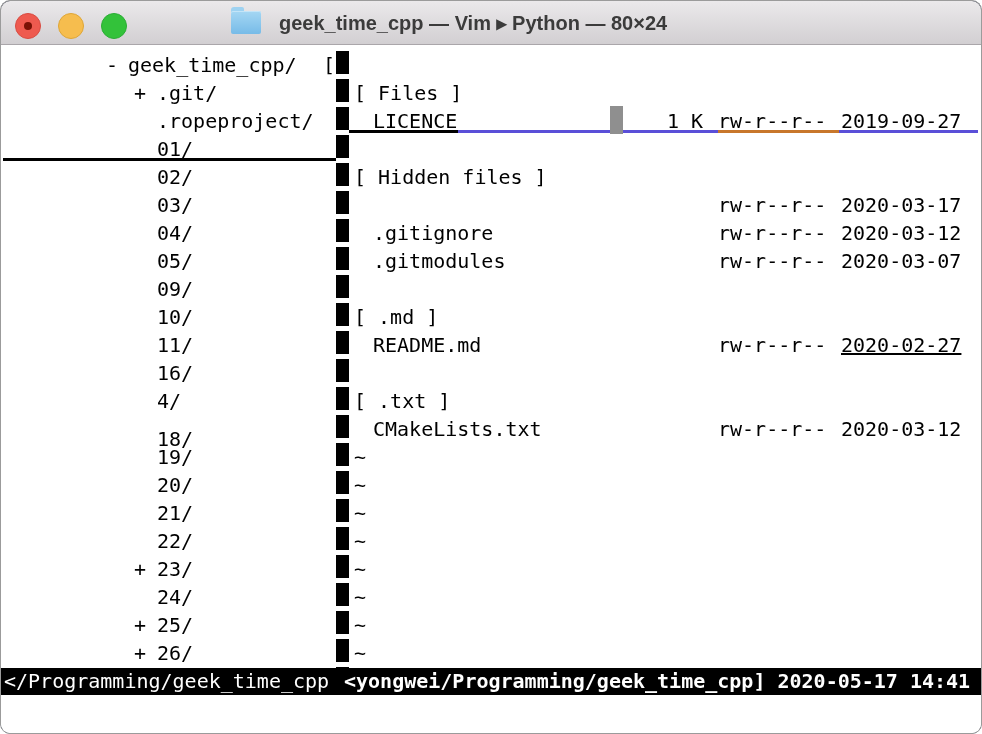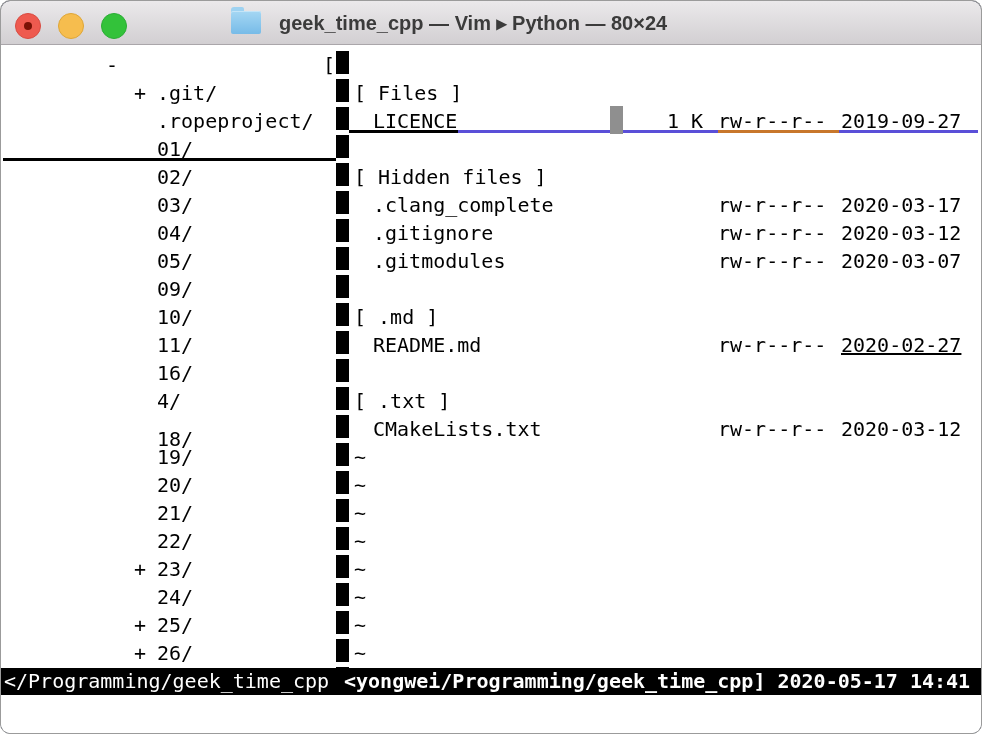--- a/index.html
+++ b/index.html
@@ -81,20 +81,21 @@
         <span class="body"></span>
       </span>
     <span class="title-text">geek_time_cpp — Vim ▸ Python — 80×24</span>
   </div>
 
   <div class="content">
 
     <div id="treePane">
         <div class="tree-row" style="top: 6px;">
           <span class="purple" style="left: 105px; top: 0px;">-</span>
+          <span class="purple" style="left: 127px; top: 0px;">geek_time_cpp/</span>
           <span class="purple" style="left: 322px; top: 0px;">[</span>
         </div>
         <div class="tree-row" style="top: 34px;">
           <span class="cyan" style="left: 133px; top: 0px;">+</span>
           <span style="left: 156px; top: 0px;">.git/</span>
         </div>
         <div class="tree-row" style="top: 62px;">
           <span style="left: 156px; top: 0px;">.ropeproject/</span>
         </div>
         <div class="tree-row" style="top: 90px;">
@@ -172,21 +173,20 @@
           <span style="left: 372px; top: 0px;">LICENCE</span>
           <span class="purple" style="left: 666px; top: 0px;">1 K</span>
           <span class="orange" style="left: 717px; top: 0px;">rw-r--r--</span>
           <span class="purple" style="left: 840px; top: 0px;">2019-09-27</span>
         </div>
         <div class="file-row" style="top: 90px;"></div>
         <div class="file-row" style="top: 118px;">
           <span class="green" style="left: 353px; top: 0px;">[ Hidden files ]</span>
         </div>
         <div class="file-row" style="top: 146px;">
-          <span style="left: 372px; top: 0px;">.clang_complete</span>
           <span class="orange" style="left: 717px; top: 0px;">rw-r--r--</span>
           <span class="purple" style="left: 840px; top: 0px;">2020-03-17</span>
         </div>
         <div class="file-row" style="top: 174px;">
           <span style="left: 372px; top: 0px;">.gitignore</span>
           <span class="orange" style="left: 717px; top: 0px;">rw-r--r--</span>
           <span class="purple" style="left: 840px; top: 0px;">2020-03-12</span>
         </div>
         <div class="file-row" style="top: 202px;">
           <span style="left: 372px; top: 0px;">.gitmodules</span>

